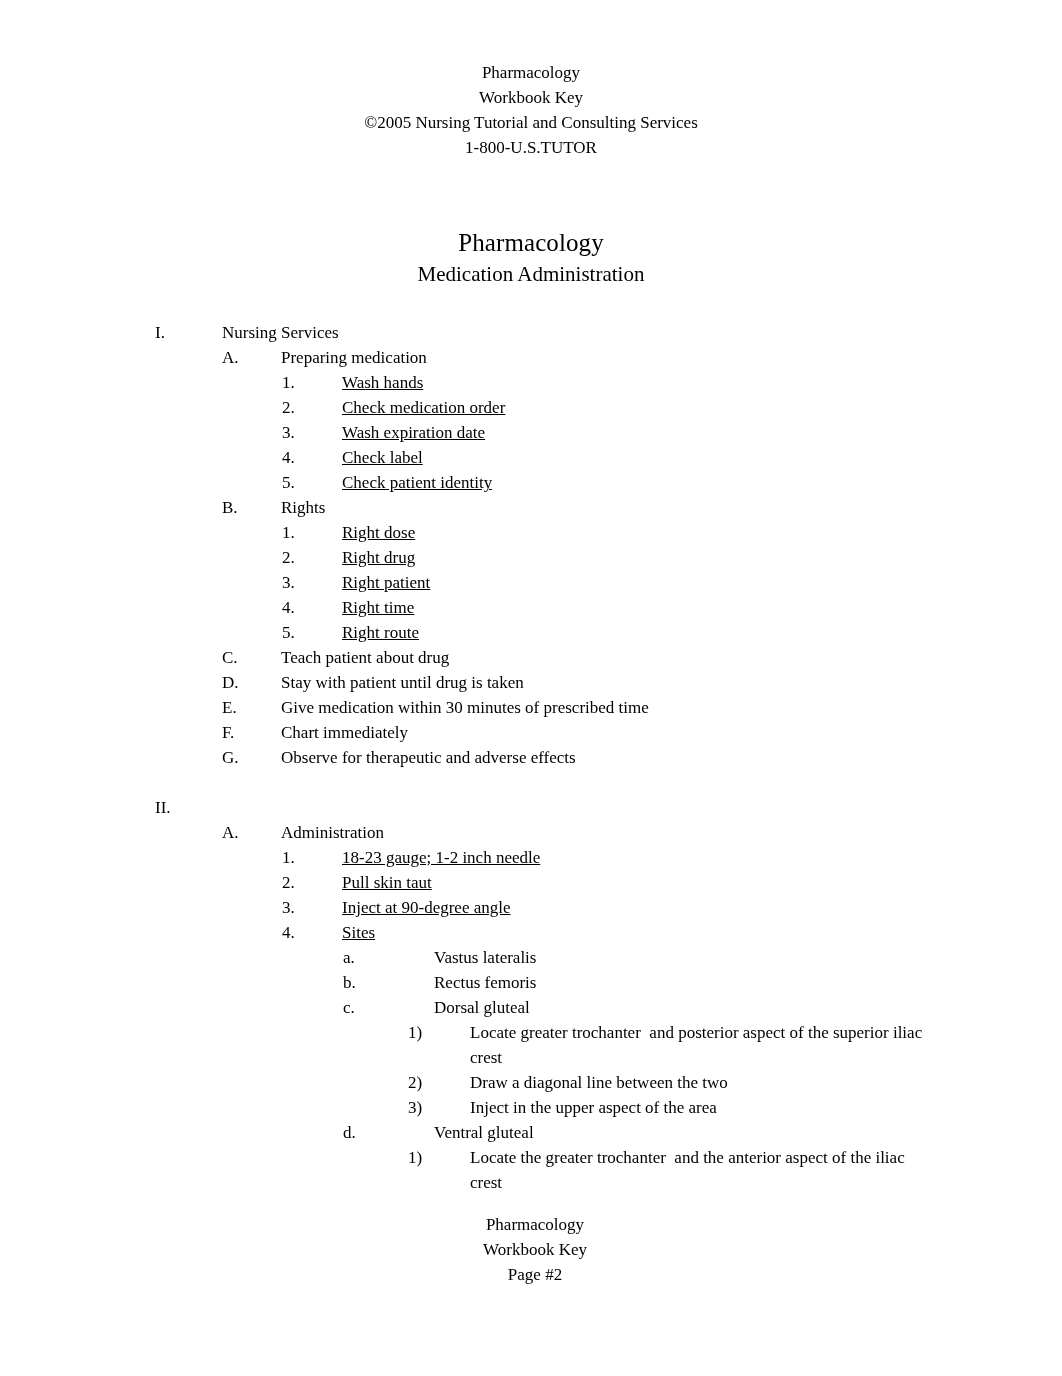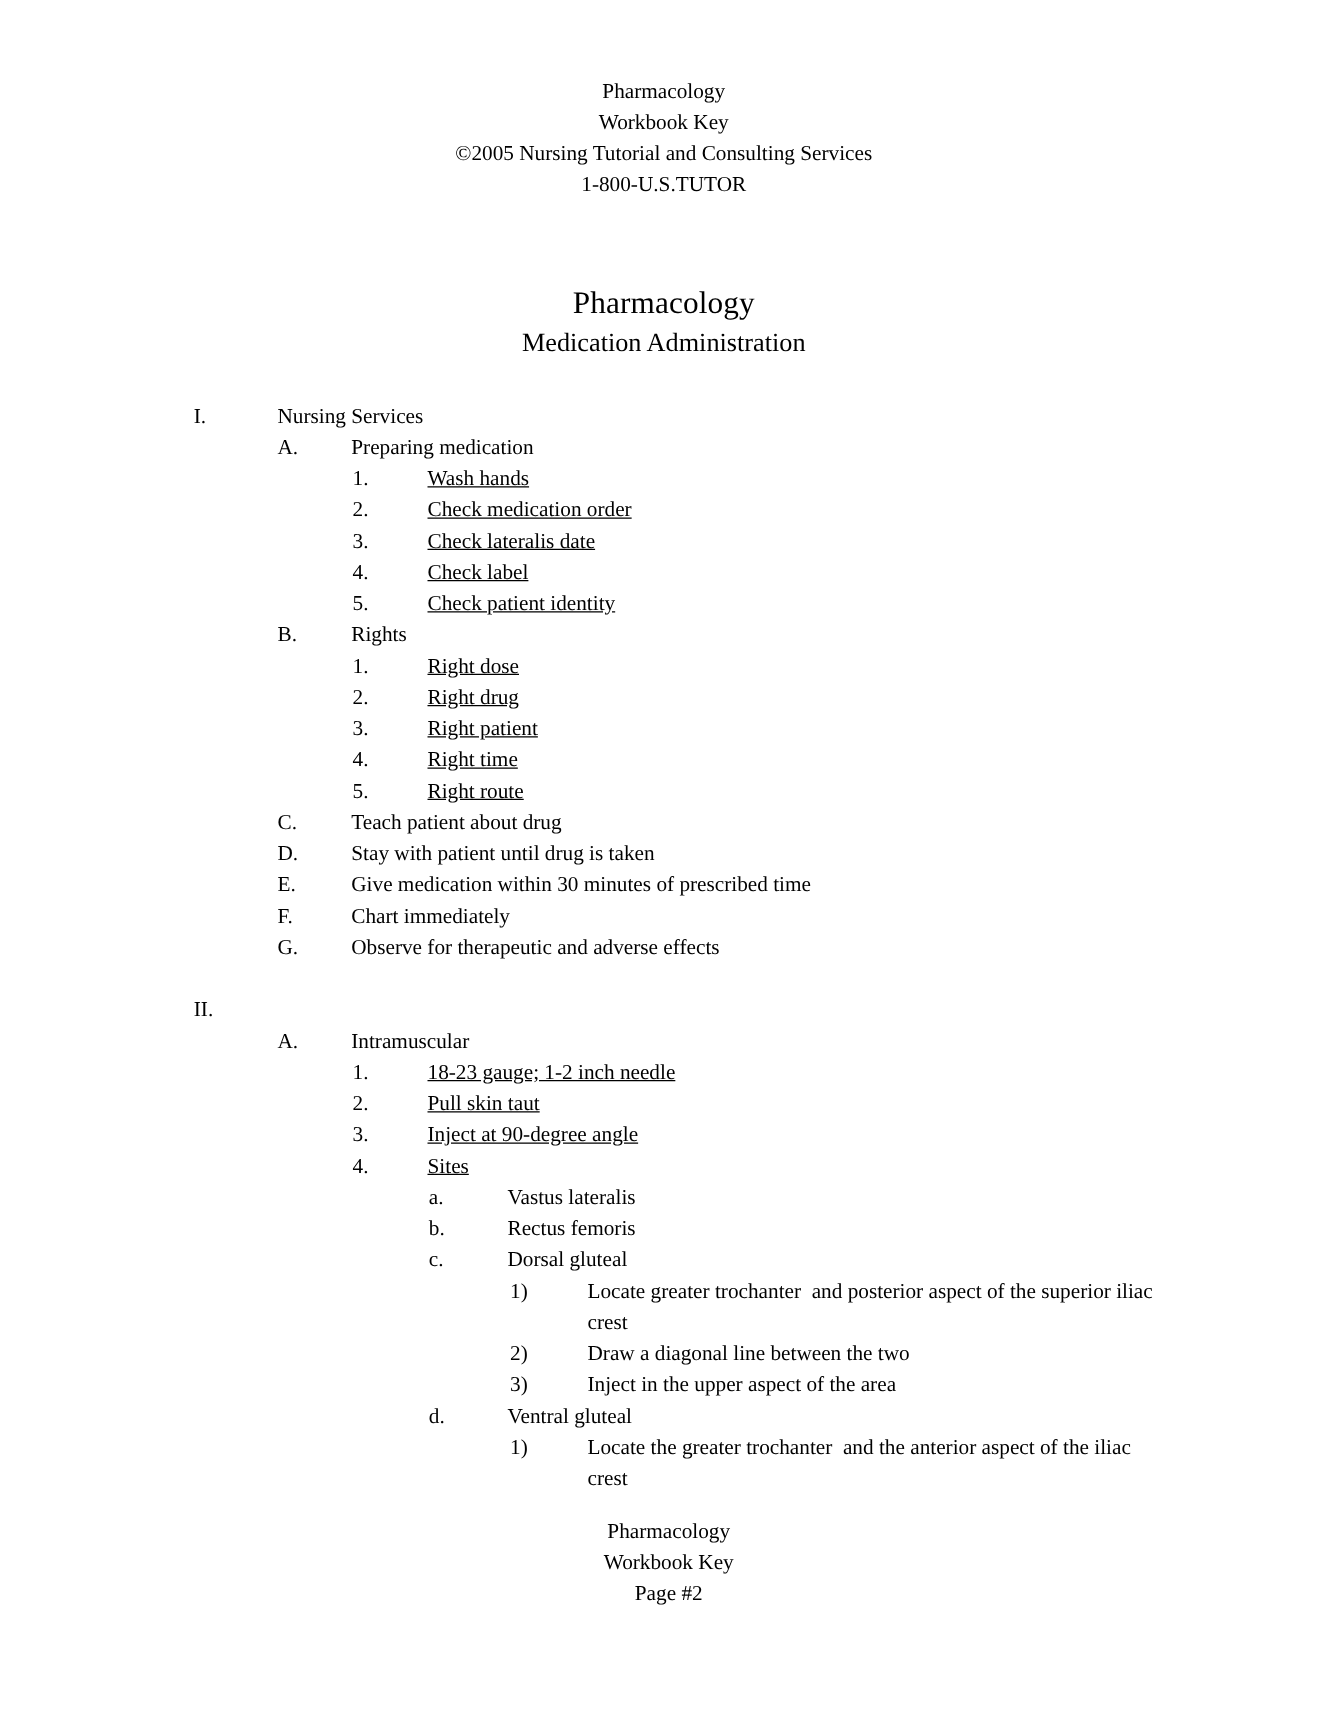--- a/index.html
+++ b/index.html
@@ -91,21 +91,21 @@
   .lvl2 { padding-left: 222px; }
   .lvl2 > .marker { width: 59px; }
   .lvl2 > .otext  { max-width: 600px; }
 
   .lvl3 { padding-left: 282px; }
   .lvl3 > .marker { width: 60px; }
   .lvl3 > .otext  { max-width: 545px; text-decoration: underline; }
 
   .lvl4 { padding-left: 343px; }
   .lvl4 > .marker { width: 63px; }
-  .lvl4 > .otext  { max-width: 490px; }
+  .lvl4 > .otext  { max-width: 490px; margin-left: 28px; }
 
   .lvl5 { padding-left: 408px; }
   .lvl5 > .marker { width: 62px; }
   .lvl5 > .otext  { max-width: 468px; }
 
   .gap-before { margin-top: 25px; }
 
   
   .doc-footer {
     position: absolute;
@@ -155,21 +155,21 @@
       <div class="olrow lvl3">
         <span class="marker">1.</span>
         <span class="otext">Wash hands</span>
       </div>
       <div class="olrow lvl3">
         <span class="marker">2.</span>
         <span class="otext">Check medication order</span>
       </div>
       <div class="olrow lvl3">
         <span class="marker">3.</span>
-        <span class="otext">Check lateralis date</span>
+        <span class="otext">Wash expiration date</span>
       </div>
       <div class="olrow lvl3">
         <span class="marker">4.</span>
         <span class="otext">Check label</span>
       </div>
       <div class="olrow lvl3">
         <span class="marker">5.</span>
         <span class="otext">Check patient identity</span>
       </div>
       <div class="olrow lvl2">
@@ -214,21 +214,21 @@
       </div>
       <div class="olrow lvl2">
         <span class="marker">G.</span>
         <span class="otext">Observe for therapeutic and adverse effects</span>
       </div>
       <div class="olrow lvl1 gap-before">
         <span class="marker">II.</span>
       </div>
       <div class="olrow lvl2">
         <span class="marker">A.</span>
-        <span class="otext">Intramuscular</span>
+        <span class="otext">Administration</span>
       </div>
       <div class="olrow lvl3">
         <span class="marker">1.</span>
         <span class="otext">18-23 gauge; 1-2 inch needle</span>
       </div>
       <div class="olrow lvl3">
         <span class="marker">2.</span>
         <span class="otext">Pull skin taut</span>
       </div>
       <div class="olrow lvl3">

